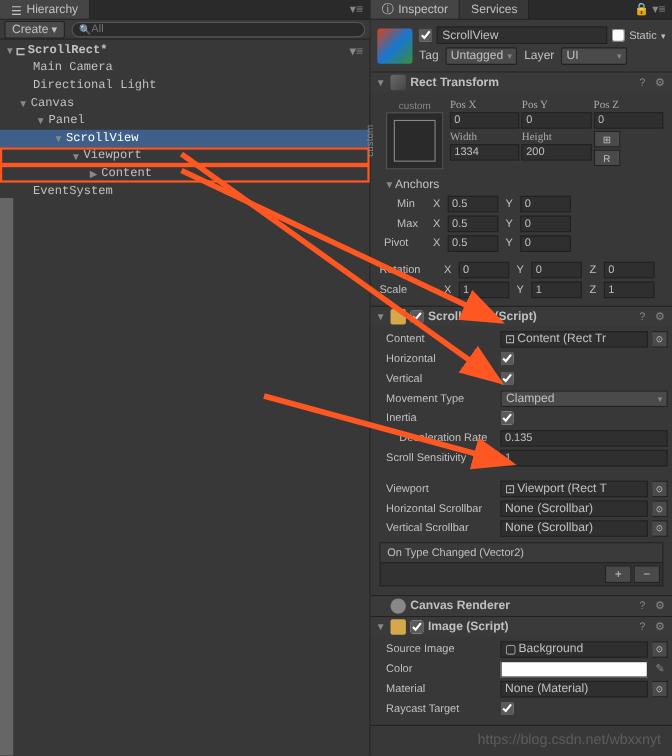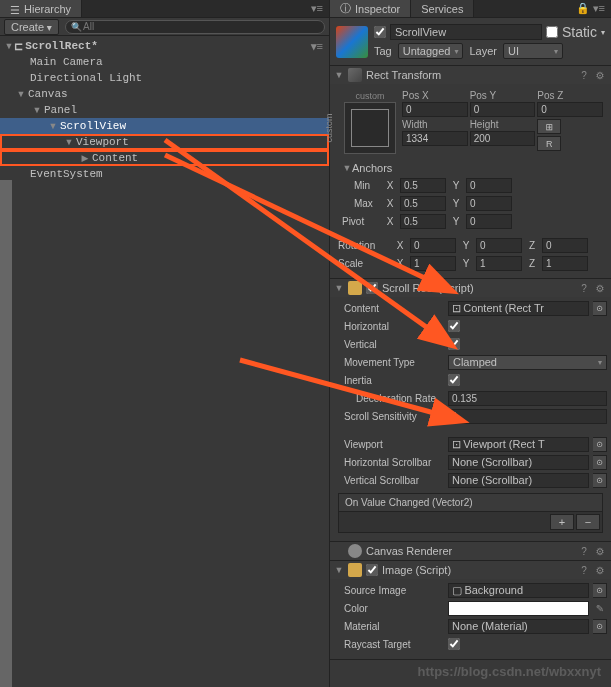--- a/index.html
+++ b/index.html
@@ -34,36 +34,36 @@
 .indent-3 { padding-left: 60px; }
 .indent-4 { padding-left: 76px; }
 .indent-5 { padding-left: 92px; }
 
 
 .insp-header { background: #3a3a3a; padding: 6px; display: flex; align-items: center; gap: 6px; border-bottom: 1px solid #222; }
 .go-icon { width: 32px; height: 32px; background: linear-gradient(135deg, #d84315, #1976d2, #388e3c); border-radius: 3px; }
 .insp-header-right { flex: 1; display: flex; flex-direction: column; gap: 3px; }
 .insp-name-row { display: flex; align-items: center; gap: 4px; }
 .insp-name-row input[type="text"] { flex: 1; background: #2f2f2f; border: 1px solid #222; color: #c0c0c0; padding: 2px 4px; height: 16px; }
-.static-label { font-size: 14px; }
+.static-label { font-size: 10px; }
 .tag-layer-row { display: flex; gap: 6px; align-items: center; font-size: 10px; }
 .dropdown { background: #4a4a4a; border: 1px solid #222; border-radius: 2px; padding: 1px 4px; color: #c0c0c0; font-size: 10px; display: inline-flex; align-items: center; gap: 4px; min-width: 60px; cursor: pointer; }
 .dropdown::after { content: "▾"; margin-left: auto; font-size: 8px; color: #888; }
 input[type="checkbox"] { width: 12px; height: 12px; accent-color: #5a5a5a; }
 
 
 .component { border-bottom: 1px solid #222; }
 .comp-header { background: #3a3a3a; display: flex; align-items: center; height: 18px; padding: 0 4px; gap: 4px; cursor: pointer; }
 .comp-header .foldout { width: 10px; }
 .comp-icon { width: 14px; height: 14px; background: #555; border-radius: 2px; }
 .comp-icon.rect { background: linear-gradient(135deg, #6a6a6a, #444); }
 .comp-icon.scroll { background: #d4a84b; }
 .comp-icon.renderer { background: #888; border-radius: 50%; }
 .comp-icon.image { background: #d4a84b; }
-.comp-title { font-weight: normal; flex: 1; }
+.comp-title { font-weight: bold; flex: 1; }
 .comp-actions { display: flex; gap: 2px; }
 .comp-actions span { width: 14px; height: 14px; display: inline-flex; align-items: center; justify-content: center; color: #888; cursor: pointer; font-size: 10px; }
 .comp-body { padding: 2px 4px 6px 4px; }
 
 
 .prop-row { display: flex; align-items: center; height: 18px; gap: 4px; }
 .prop-label { width: 110px; padding-left: 10px; font-size: 10px; }
 .prop-label.sub { padding-left: 22px; }
 .prop-field { flex: 1; }
 .prop-field input[type="text"] { width: 100%; background: #2f2f2f; border: 1px solid #222; color: #c0c0c0; padding: 1px 3px; height: 15px; font-size: 10px; }
@@ -78,21 +78,21 @@
 
 
 .rect-grid { display: flex; gap: 6px; padding: 4px 4px 6px 4px; align-items: flex-start; }
 .anchor-preset { width: 52px; height: 52px; background: #2a2a2a; border: 1px solid #555; position: relative; cursor: pointer; }
 .anchor-preset::before { content: ""; position: absolute; left: 6px; right: 6px; top: 6px; bottom: 6px; border: 1px solid #888; }
 .anchor-preset .label-top { position: absolute; top: -12px; left: 0; right: 0; text-align: center; font-size: 9px; color: #888; }
 .anchor-preset .label-left { position: absolute; left: -36px; top: 50%; transform: translateY(-50%) rotate(-90deg); font-size: 9px; color: #888; width: 40px; text-align: center; }
 .rect-fields { flex: 1; display: flex; flex-direction: column; gap: 2px; }
 .rect-fields-row { display: flex; gap: 2px; }
 .rect-col { flex: 1; display: flex; flex-direction: column; gap: 1px; }
-.rect-col-label { font-size: 10px; color: #aaa; }
+.rect-col-label { font-size: 10px; color: #aaa; font-family: Liberation Serif, serif; }
 .rect-col input { background: #2f2f2f; border: 1px solid #222; color: #c0c0c0; padding: 1px 3px; height: 15px; font-size: 10px; width: 100%; }
 .rect-extra { display: flex; gap: 2px; }
 .rect-btn { width: 24px; height: 15px; background: #4a4a4a; border: 1px solid #222; font-size: 9px; color: #c0c0c0; display: flex; align-items: center; justify-content: center; cursor: pointer; }
 
 
 .events-box { margin: 4px 4px 2px 4px; background: #323232; border: 1px solid #222; }
 .events-header { background: #3a3a3a; padding: 3px 6px; font-size: 10px; border-bottom: 1px solid #222; }
 .events-body { padding: 6px; font-size: 10px; color: #888; min-height: 40px; }
 .events-footer { display: flex; justify-content: flex-end; gap: 2px; padding: 2px; }
 .events-footer button { width: 24px; height: 16px; background: #4a4a4a; border: 1px solid #222; color: #c0c0c0; cursor: pointer; }
@@ -101,21 +101,21 @@
 .anchors-row { display: flex; align-items: center; height: 16px; padding-left: 8px; }
 .sub-xy-row { display: flex; align-items: center; height: 18px; padding-left: 20px; gap: 4px; }
 .sub-xy-row .sublabel { width: 26px; font-size: 10px; }
 
 
 .arrow { position: absolute; pointer-events: none; }
 .arrow-line { stroke: #ff5722; stroke-width: 5; fill: none; }
 .arrow-head { fill: #ff5722; }
 
 
-.watermark { position: absolute; right: 10px; bottom: 8px; color: rgba(200,200,200,0.25); font-size: 13px; pointer-events: none; font-weight: bold; }
+.watermark { position: absolute; right: 10px; bottom: 8px; color: rgba(200,200,200,0.25); font-size: 13px; pointer-events: none; }
 
 
 .left-bg { position: absolute; left: 0; top: 180px; width: 12px; bottom: 0; background: #666; }
 </style>
 </head>
 <body>
 
 <div class="app">
 
   <div class="left-panel">
@@ -371,21 +371,21 @@
             <div class="obj-picker">⊙</div>
           </div>
         <div class="prop-row">
             <span class="prop-label">Vertical Scrollbar</span>
             <div class="obj-field">
               <span>None (Scrollbar)</span>
             </div>
             <div class="obj-picker">⊙</div>
           </div>
         <div class="events-box">
-          <div class="events-header">On Value Changed (Vector2)</div>
+          <div class="events-header">On Type Changed (Vector2)</div>
           <div class="events-footer">
             <button>+</button>
             <button>−</button>
           </div>
         </div>
       </div>
     </div>
 
     <div class="component">
       <div class="comp-header">

